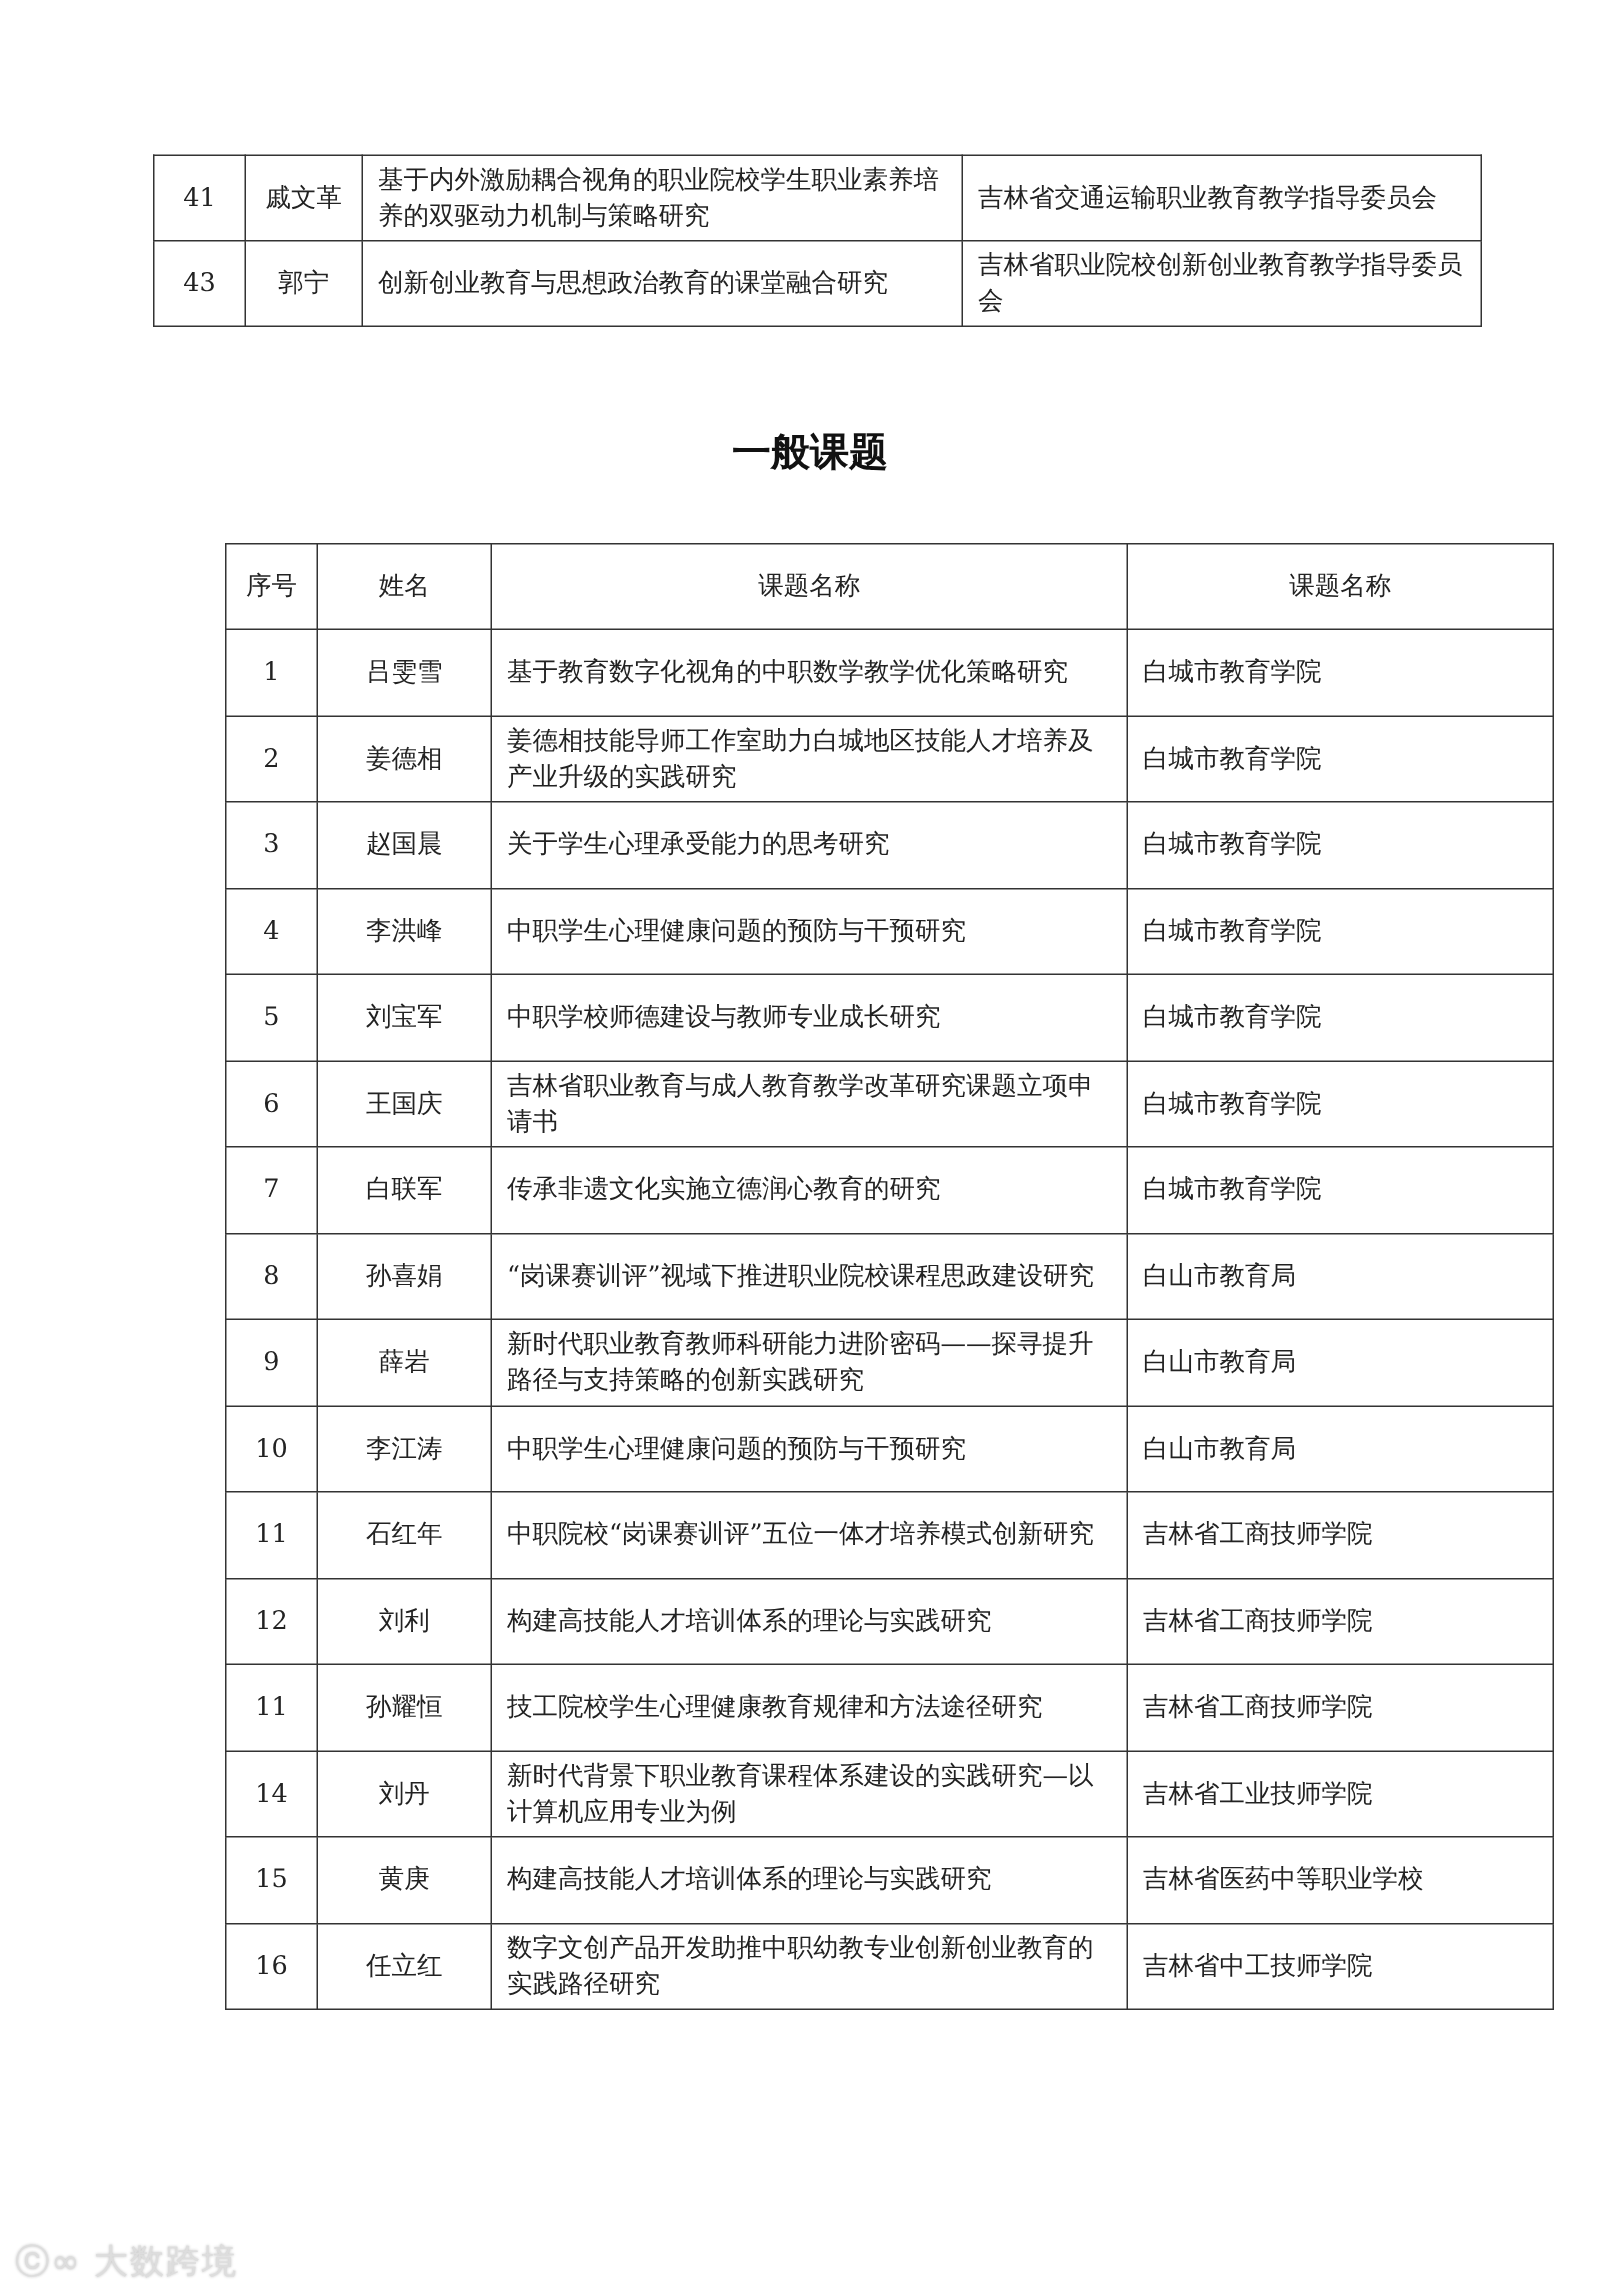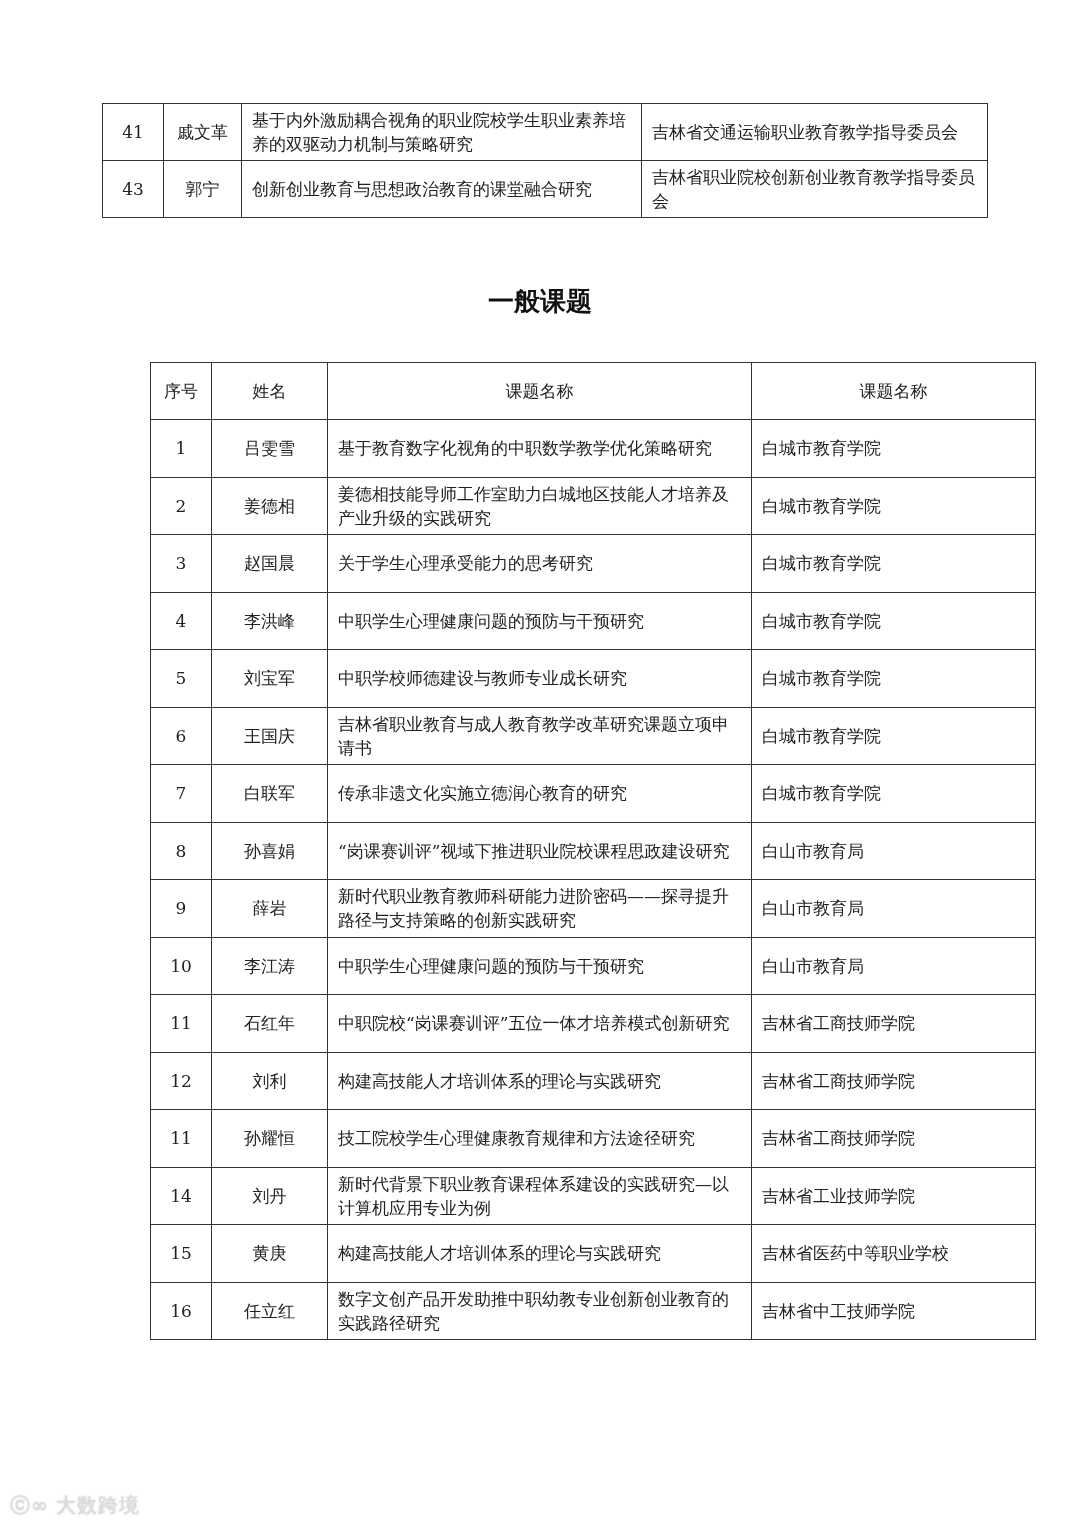--- a/index.html
+++ b/index.html
@@ -9,21 +9,21 @@
   td, th { border: 1.5px solid #333; font-weight: normal; font-size: 17px; line-height: 24px; padding: 3px 10px; vertical-align: middle; }
   td.c { text-align: center; padding: 3px 2px; }
   .top-table { top: 103px; }
   .top-table tr { height: 57px; padding-left: 45px; }
   .main-table { top: 362px; margin-left: 48px; }
   .main-table tr.hdr { height: 57px; }
   .main-table tr { height: 57.5px; }
   .section-title { position: absolute; top: 284px; left: 0; width: 1080px; text-align: center;
                    font-family: "DejaVu Sans", "Liberation Sans", sans-serif; font-weight: bold; font-size: 26px; color: #111; }
   .watermark { position: absolute; left: 10px; top: 1492px; font-family: "DejaVu Sans", sans-serif;
-               font-size: 20px; color: #ddd; text-shadow: 0 0 2px #bbb; letter-spacing: 1px; }
+               font-size: 23px; color: #ddd; text-shadow: 0 0 2px #bbb; letter-spacing: 1px; }
 </style>
 </head>
 <body>
 
 <table class="top-table">
   <colgroup>
       <col style="width:61px">
       <col style="width:78px">
       <col style="width:400px">
       <col style="width:346px">

